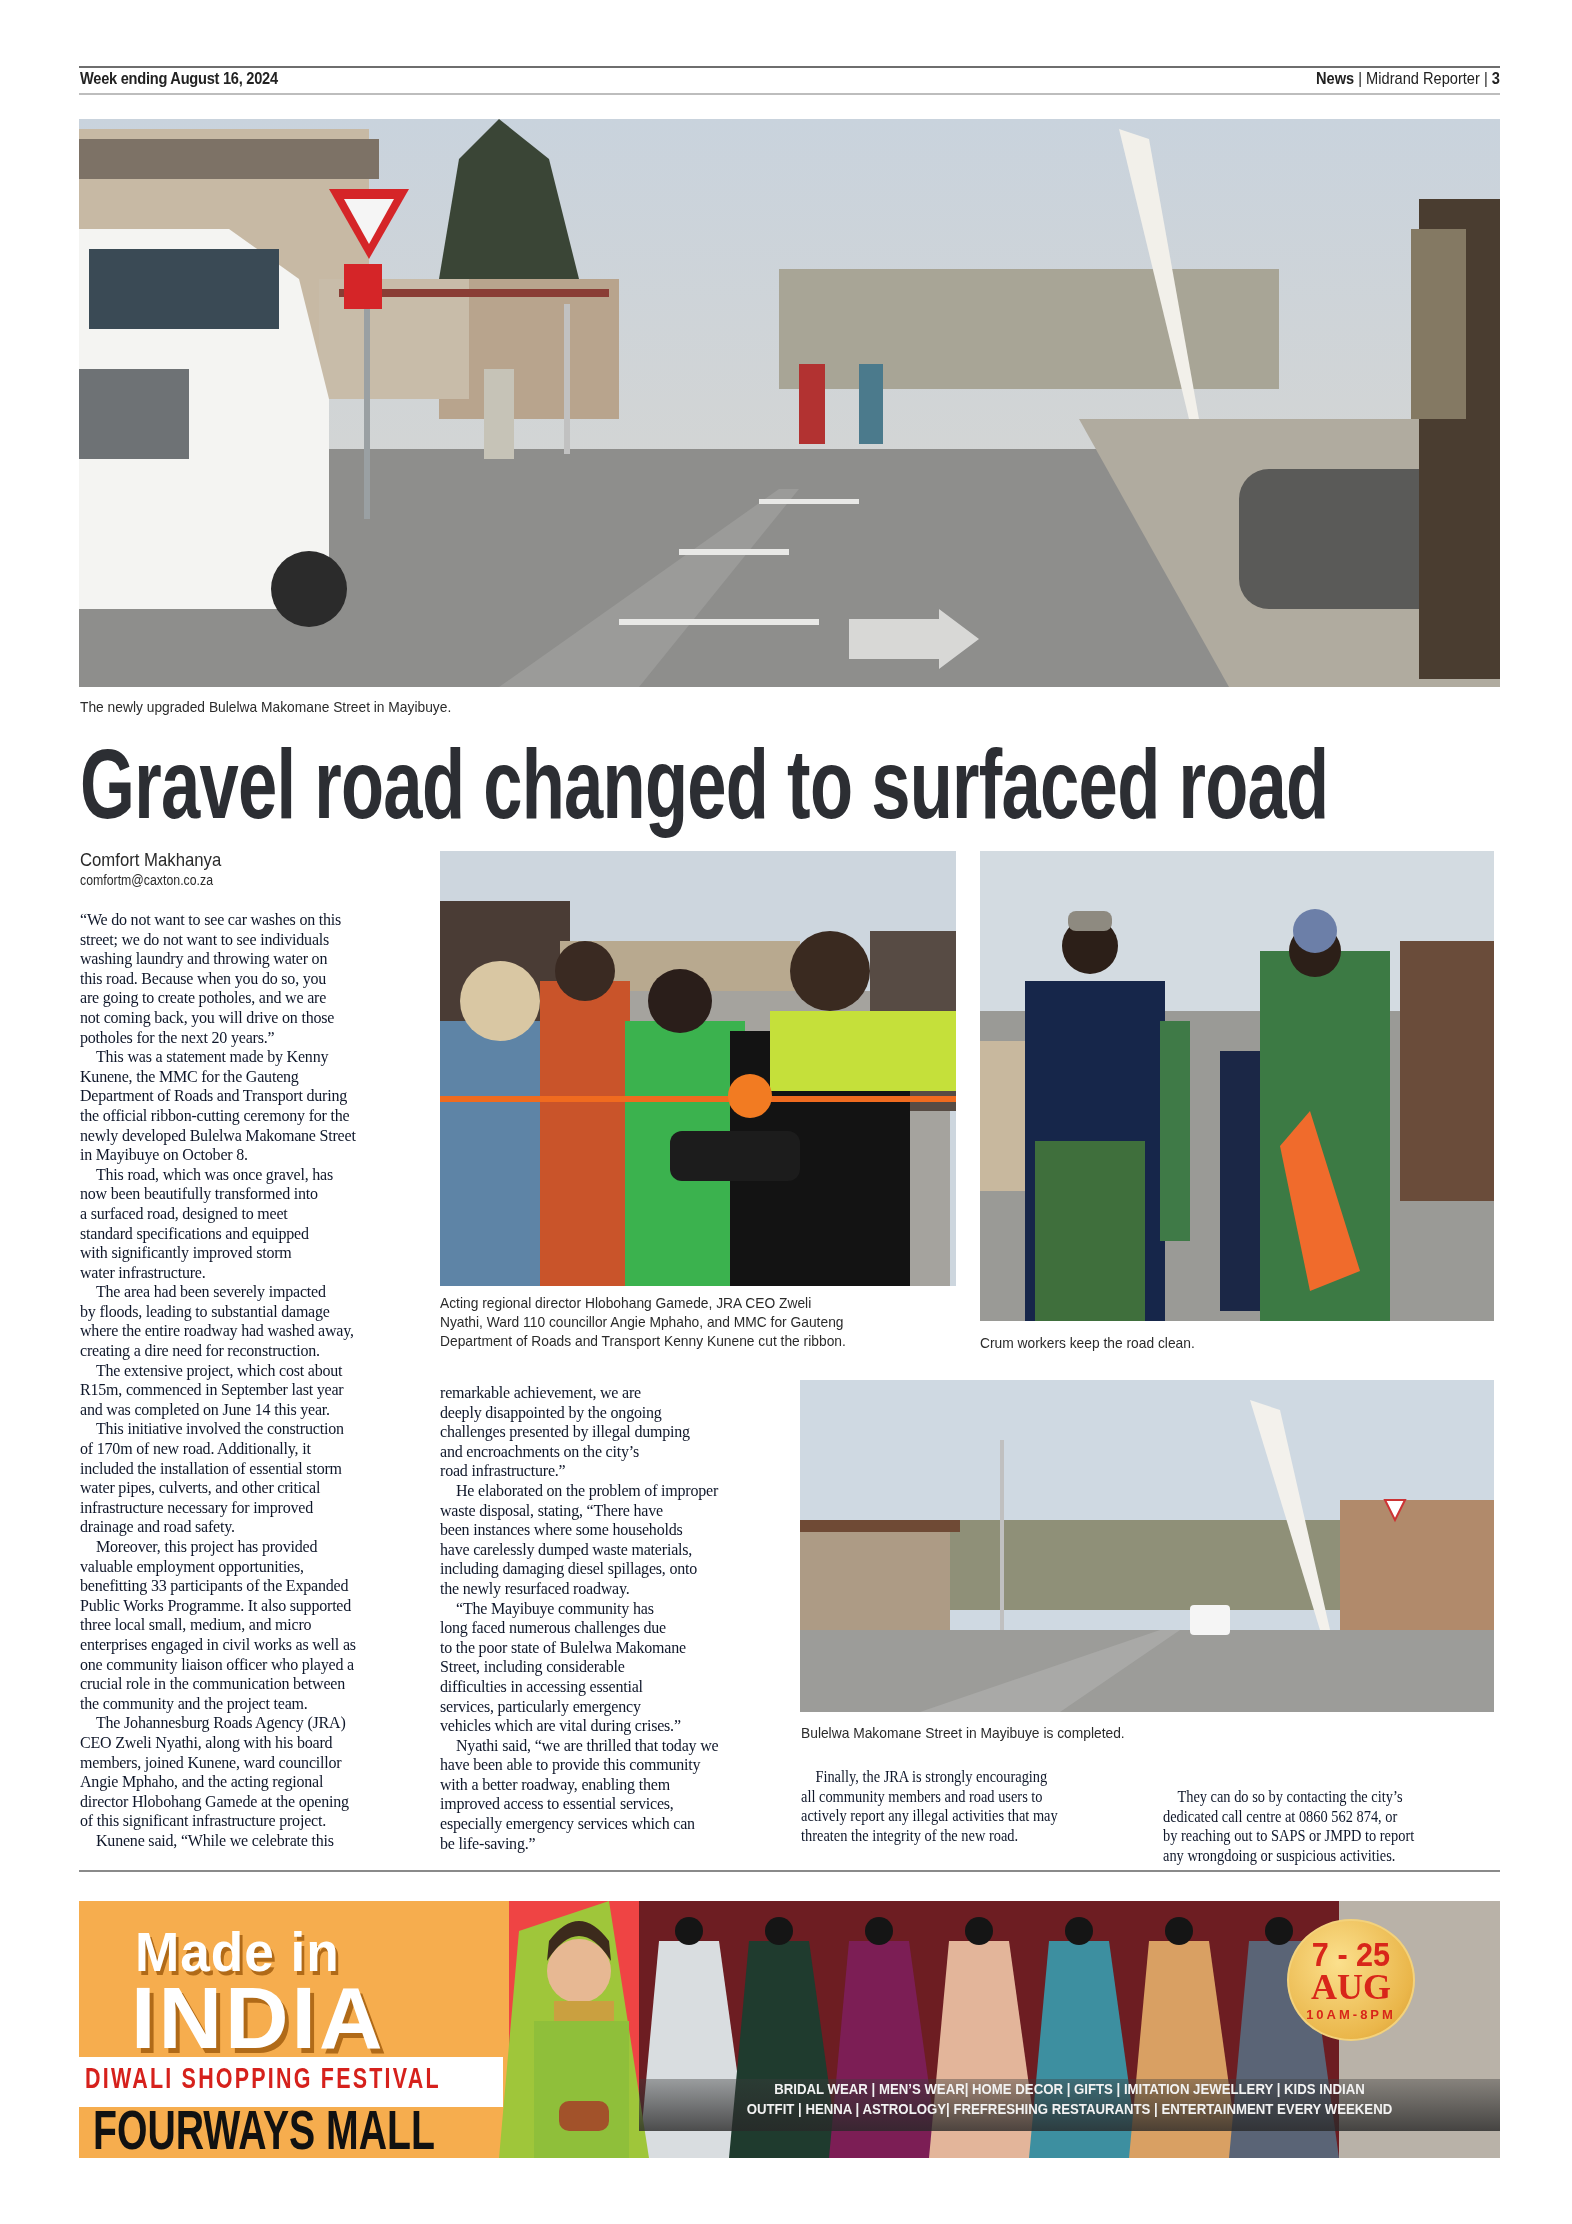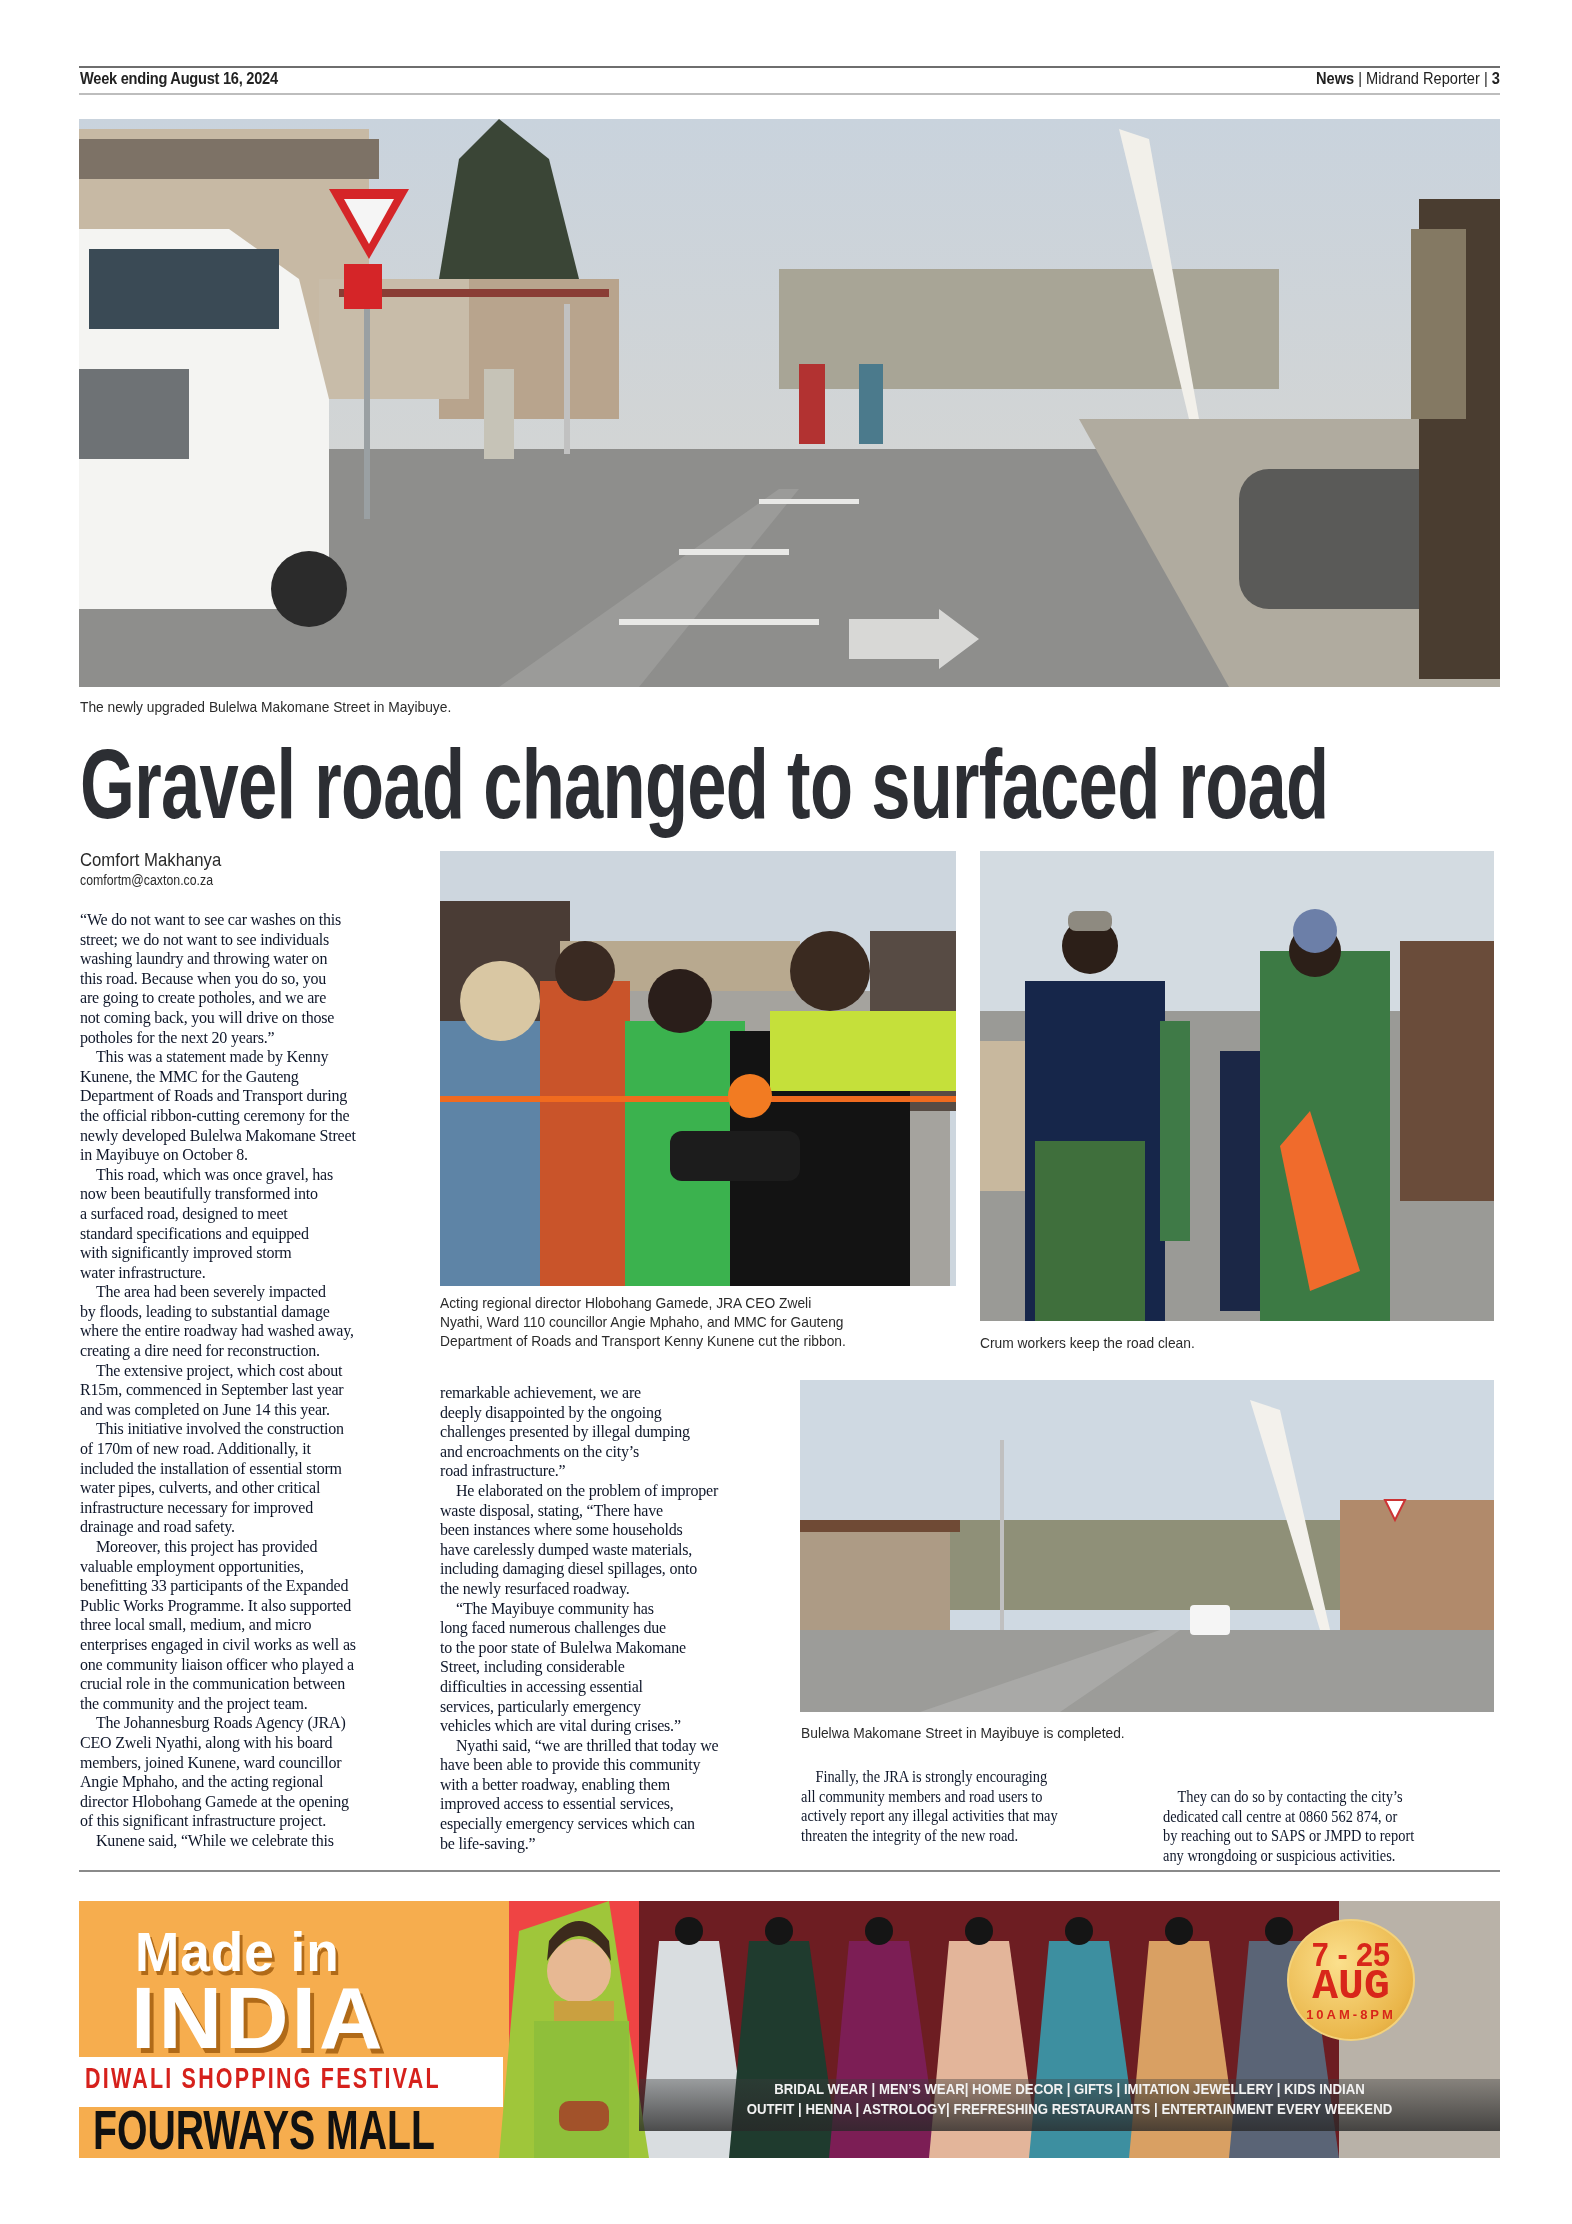--- a/index.html
+++ b/index.html
@@ -41,21 +41,21 @@
   .ad-left { position: absolute; left: 0; top: 0; width: 430px; height: 257px; background: #f6ad4e; }
   .ad-title1 { position: absolute; left: 56px; top: 18px; font-family: "Liberation Sans", sans-serif; font-weight: bold; font-size: 56px; color: #ffffff; letter-spacing: 1px; text-shadow: 3px 4px 0 #b06a18; transform: scaleX(0.95); transform-origin: left top; }
   .ad-title2 { position: absolute; left: 52px; top: 66px; font-family: "Liberation Sans", sans-serif; font-weight: bold; font-size: 88px; color: #ffffff; letter-spacing: 3px; text-shadow: 4px 5px 0 #b06a18; }
   .ad-band { position: absolute; left: 0; top: 156px; width: 424px; height: 50px; background: #ffffff; }
   .ad-band span { position: absolute; left: 6px; top: 5px; font-family: "Liberation Sans", sans-serif; font-weight: bold; font-size: 29px; color: #d6211c; letter-spacing: 3px; transform: scaleX(0.74); transform-origin: left top; white-space: nowrap; }
   .ad-mall { position: absolute; left: 14px; top: 196px; font-family: "Liberation Sans", sans-serif; font-weight: bold; font-size: 56px; color: #111; letter-spacing: 0px; transform: scaleX(0.7); transform-origin: left top; white-space: nowrap; }
   .ad-woman { position: absolute; left: 420px; top: 0; width: 190px; height: 257px; }
   .ad-dresses { position: absolute; left: 560px; top: 0; width: 861px; height: 257px; background: #6e1e22; }
   .ad-badge { position: absolute; left: 1208px; top: 18px; width: 128px; height: 122px; border-radius: 50%; background: radial-gradient(ellipse at 40% 35%, #fbe08d, #eab64a 70%, #d3952c); border: 2px solid #f3d27c; text-align: center; }
   .ad-badge .d1 { position: absolute; left: 0; right: 0; top: 16px; font-family: "Liberation Sans", sans-serif; font-weight: bold; font-size: 34px; line-height: 34px; color: #d8261a; transform: scaleX(0.9); }
-  .ad-badge .d2 { position: absolute; left: 0; right: 0; top: 48px; font-family: Liberation Mono, monospace; font-weight: bold; font-size: 43px; line-height: 36px; color: #d8261a; }
+  .ad-badge .d2 { position: absolute; left: 0; right: 0; top: 48px; font-family: Liberation Serif, serif; font-weight: bold; font-size: 36px; line-height: 36px; color: #d8261a; }
   .ad-badge .d3 { position: absolute; left: 0; right: 0; top: 86px; font-family: "Liberation Sans", sans-serif; font-weight: bold; font-size: 13px; color: #d8261a; letter-spacing: 3px; }
   .ad-cats { position: absolute; left: 560px; top: 178px; width: 861px; height: 52px; background: linear-gradient(rgba(60,60,60,0.4), rgba(40,40,40,0.8)); }
   .ad-cats div { font-family: "Liberation Sans", sans-serif; font-weight: bold; font-size: 15px; color: #f2f2f2; text-align: center; line-height: 20px; transform: scaleX(0.88); white-space: nowrap; }
   .ad-park { position: absolute; left: 556px; top: 232px; width: 865px; height: 24px; background: #ffffff; border-radius: 12px 0 0 12px; }
   .ad-park span { position: absolute; left: 10px; top: 3px; font-family: "Liberation Sans", sans-serif; font-weight: bold; font-size: 15px; color: #2a2a2a; transform: scaleX(0.86); transform-origin: left top; white-space: nowrap; }
 </style>
 </head>
 <body>
 
 <div class="abs rule-top"></div>

